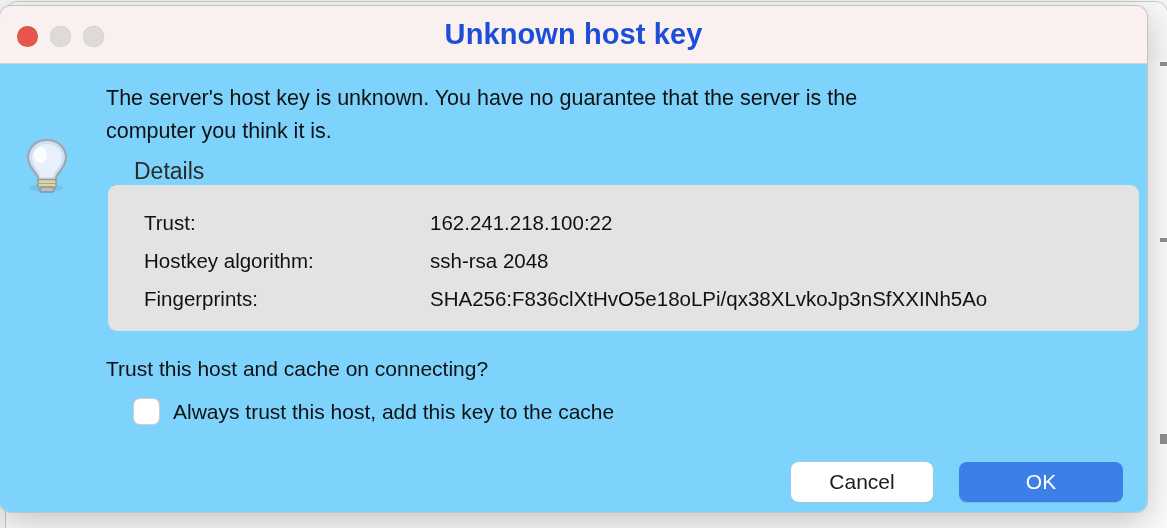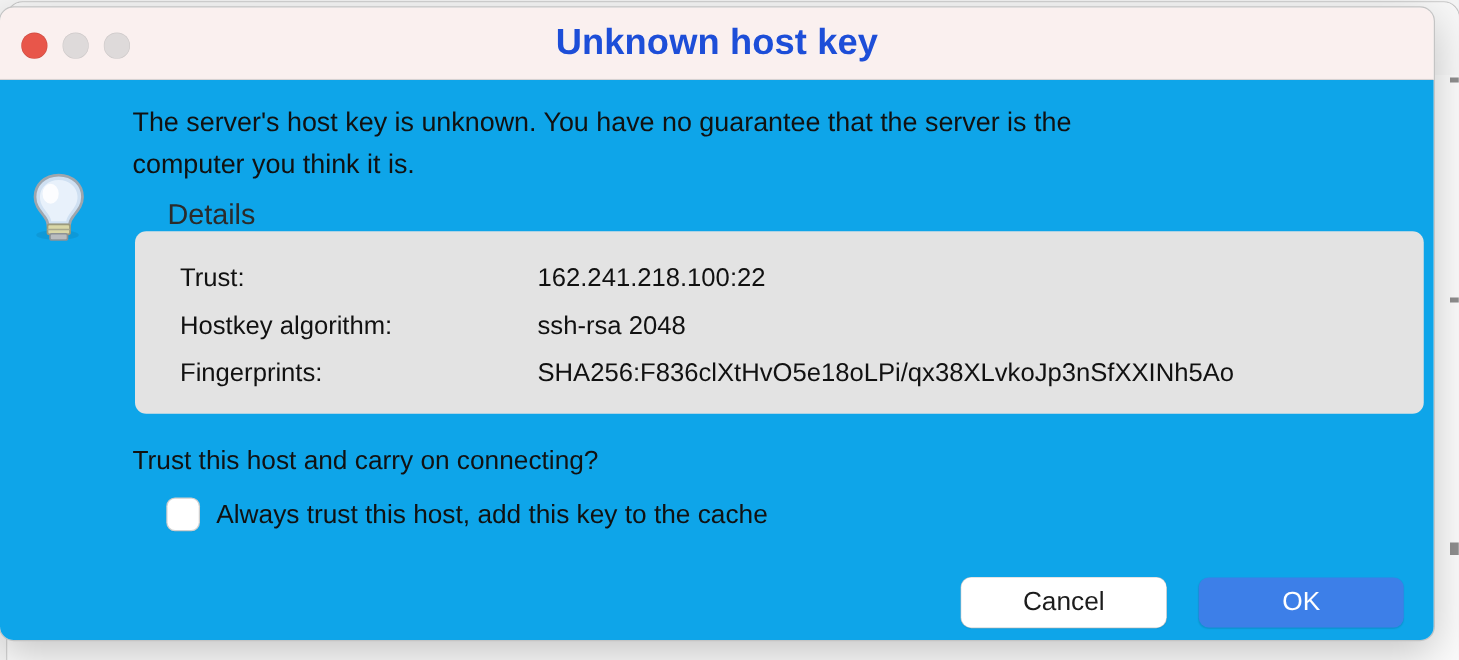--- a/index.html
+++ b/index.html
@@ -104,21 +104,21 @@
     text-align: center;
     font-size: 29px;
     font-weight: bold;
     color: #1d4ed8;
     letter-spacing: 0.1px;
   }
 
   .content {
     position: relative;
     height: 449px;
-    background: #0ea5e9;
+    background: #7dd3fc;
   }
 
   .bulb-icon {
     position: absolute;
     left: 20px;
     top: 72px;
     width: 54px;
     height: 58px;
   }
 
@@ -208,21 +208,21 @@
     height: 40px;
     border-radius: 8px;
     font-size: 21px;
     display: flex;
     align-items: center;
     justify-content: center;
     box-sizing: border-box;
     cursor: default;
   }
   .btn.cancel {
-    width: 164px;
+    width: 142px;
     background: #ffffff;
     color: #1c1c1c;
     box-shadow: 0 0 0 0.5px #c8c8c8, 0 1px 1px rgba(0,0,0,0.07);
   }
   .btn.ok {
     width: 164px;
     background: #3d7fe8;
     color: #ffffff;
     box-shadow: 0 1px 1px rgba(0,0,0,0.10);
   }
@@ -272,21 +272,21 @@
           <span class="k">Trust:</span><span class="v">162.241.218.100:22</span>
         </div>
         <div class="detail-row r1">
           <span class="k">Hostkey algorithm:</span><span class="v">ssh-rsa 2048</span>
         </div>
         <div class="detail-row r2">
           <span class="k">Fingerprints:</span><span class="v">SHA256:F836clXtHvO5e18oLPi/qx38XLvkoJp3nSfXXINh5Ao</span>
         </div>
       </div>
 
-      <div class="question">Trust this host and carry on connecting?</div>
+      <div class="question">Trust this host and cache on connecting?</div>
 
       <div class="checkbox-row">
         <div class="checkbox"></div>
         <div class="checkbox-label">Always trust this host, add this key to the cache</div>
       </div>
 
       <div class="buttons">
         <div class="btn cancel">Cancel</div>
         <div class="btn ok">OK</div>
       </div>

